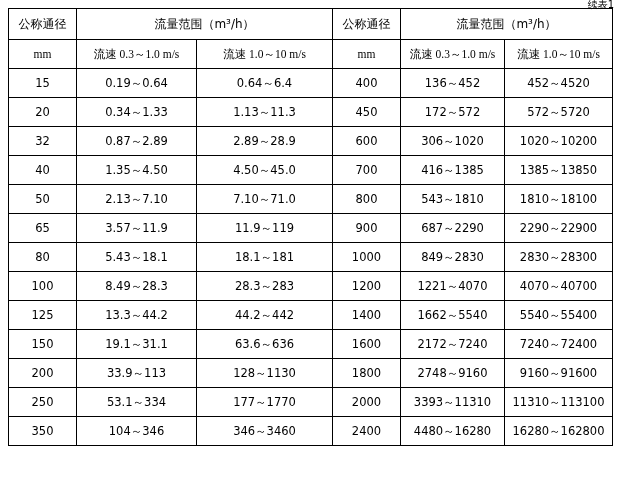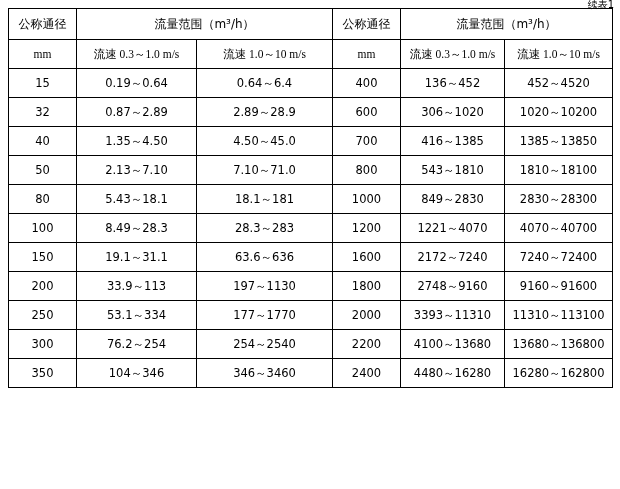--- a/index.html
+++ b/index.html
@@ -96,20 +96,28 @@
 
       <tr>
         <td>15</td>
         <td>0.19～0.64</td>
         <td>0.64～6.4</td>
         <td>400</td>
         <td>136～452</td>
         <td>452～4520</td>
       </tr>
       <tr>
+        <td>20</td>
+        <td>0.34～1.33</td>
+        <td>1.13～11.3</td>
+        <td>450</td>
+        <td>172～572</td>
+        <td>572～5720</td>
+      </tr>
+      <tr>
         <td>32</td>
         <td>0.87～2.89</td>
         <td>2.89～28.9</td>
         <td>600</td>
         <td>306～1020</td>
         <td>1020～10200</td>
       </tr>
       <tr>
         <td>40</td>
         <td>1.35～4.50</td>
@@ -120,68 +128,76 @@
       </tr>
       <tr>
         <td>50</td>
         <td>2.13～7.10</td>
         <td>7.10～71.0</td>
         <td>800</td>
         <td>543～1810</td>
         <td>1810～18100</td>
       </tr>
       <tr>
+        <td>65</td>
+        <td>3.57～11.9</td>
+        <td>11.9～119</td>
+        <td>900</td>
+        <td>687～2290</td>
+        <td>2290～22900</td>
+      </tr>
+      <tr>
         <td>80</td>
         <td>5.43～18.1</td>
         <td>18.1～181</td>
         <td>1000</td>
         <td>849～2830</td>
         <td>2830～28300</td>
       </tr>
       <tr>
         <td>100</td>
         <td>8.49～28.3</td>
         <td>28.3～283</td>
         <td>1200</td>
         <td>1221～4070</td>
         <td>4070～40700</td>
       </tr>
       <tr>
+        <td>125</td>
+        <td>13.3～44.2</td>
+        <td>44.2～442</td>
+        <td>1400</td>
+        <td>1662～5540</td>
+        <td>5540～55400</td>
+      </tr>
+      <tr>
         <td>150</td>
         <td>19.1～31.1</td>
         <td>63.6～636</td>
         <td>1600</td>
         <td>2172～7240</td>
         <td>7240～72400</td>
       </tr>
       <tr>
         <td>200</td>
         <td>33.9～113</td>
-        <td>197～1130</td>
+        <td>128～1130</td>
         <td>1800</td>
         <td>2748～9160</td>
         <td>9160～91600</td>
       </tr>
       <tr>
         <td>250</td>
         <td>53.1～334</td>
         <td>177～1770</td>
         <td>2000</td>
         <td>3393～11310</td>
         <td>11310～113100</td>
       </tr>
       <tr>
-        <td>300</td>
-        <td>76.2～254</td>
-        <td>254～2540</td>
-        <td>2200</td>
-        <td>4100～13680</td>
-        <td>13680～136800</td>
-      </tr>
-      <tr>
         <td>350</td>
         <td>104～346</td>
         <td>346～3460</td>
         <td>2400</td>
         <td>4480～16280</td>
         <td>16280～162800</td>
       </tr>
     </tbody>
   </table>
 </div>

